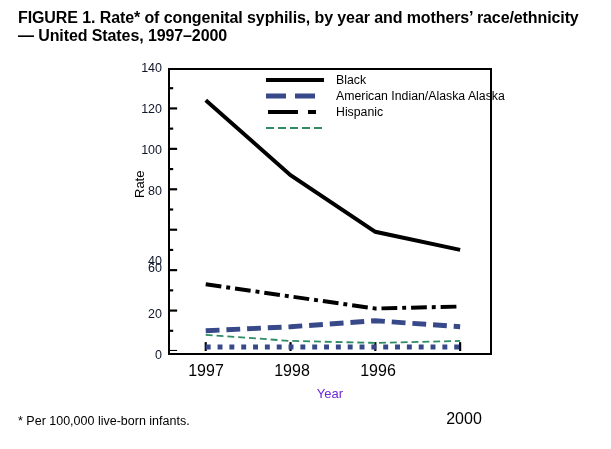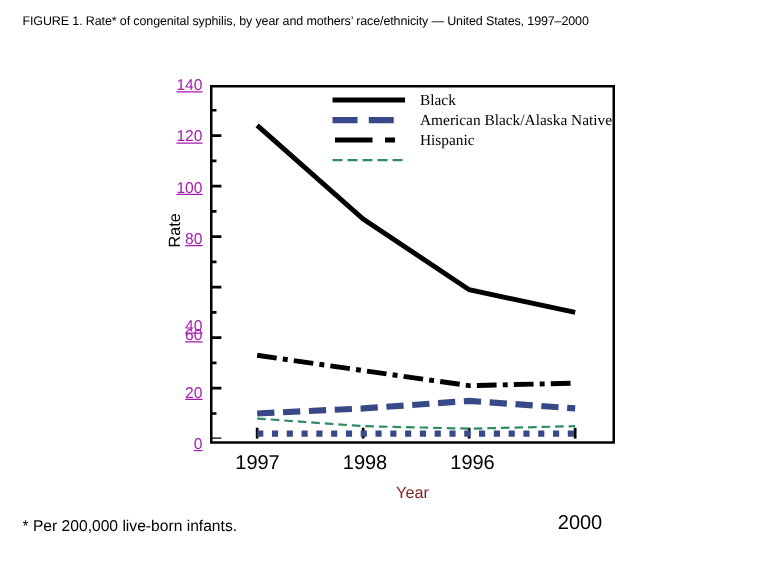--- a/index.html
+++ b/index.html
@@ -15,22 +15,22 @@
     color: #000000;
     overflow: hidden;
   }
 
   
   #figure-title {
     position: absolute;
     left: 18px;
     top: 9px;
     width: 580px;
-    font-size: 10px;
-    font-weight: normal;
+    font-size: 16px;
+    font-weight: bold;
     line-height: 18px;
     letter-spacing: -0.1px;
     color: #000;
   }
 
   
   #chart-area {
     position: absolute;
     left: 0;
     top: 0;
@@ -46,22 +46,21 @@
     border: 2.5px solid #000;
     box-sizing: border-box;
     background: #fff;
   }
   .ytick-label {
     position: absolute;
     width: 40px;
     text-align: right;
     font-size: 12.5px;
     line-height: 12px;
-    color: #a21caf;
-    text-decoration: underline;
+    color: #0f172a;
   }
   .xtick-label {
     position: absolute;
     width: 60px;
     text-align: center;
     font-size: 16px;
     line-height: 12px;
     color: #000;
   }
   #ylabel {
@@ -81,30 +80,29 @@
     width: 20px;
     height: 449px;
   }
   #xlabel {
     position: absolute;
     left: 168px;
     top: 386px;
     width: 324px;
     text-align: center;
     font-size: 13px;
-    color: #7f1d1d;
+    color: #6d28d9;
   }
 
   
   #legend {
     position: absolute;
     left: 262px;
     top: 70px;
     width: 230px;
-    font-family: Liberation Serif, serif;
   }
   .legend-row {
     position: relative;
     height: 16px;
     margin-bottom: 0px;
   }
   .legend-key {
     position: absolute;
     left: 0;
     top: 0;
@@ -211,21 +209,21 @@
         </div>
         <div class="legend-label">Black</div>
       </div>
 
       <div class="legend-row">
         <div class="legend-key">
           <svg width="62" height="16">
               <line x1="2" y1="8" x2="60" y2="8" stroke="#38498a" stroke-width="5" stroke-dasharray="20,9"></line>
             </svg>
         </div>
-        <div class="legend-label">American Black/Alaska Native</div>
+        <div class="legend-label">American Indian/Alaska Alaska</div>
       </div>
 
       <div class="legend-row">
         <div class="legend-key">
           <svg width="62" height="16">
               <line x1="4" y1="8" x2="58" y2="8" stroke="#000000" stroke-width="4" stroke-dasharray="30,10,8,10"></line>
             </svg>
         </div>
         <div class="legend-label">Hispanic</div>
       </div>
@@ -236,13 +234,13 @@
               <line x1="2" y1="8" x2="60" y2="8" stroke="#2e8b62" stroke-width="1.8" stroke-dasharray="8,4"></line>
             </svg>
         </div>
       </div>
 
 
     </div>
   </div>
 </div>
 
-<div id="footnote">* Per 200,000 live-born infants.</div>
+<div id="footnote">* Per 100,000 live-born infants.</div>
 
 </body></html>

